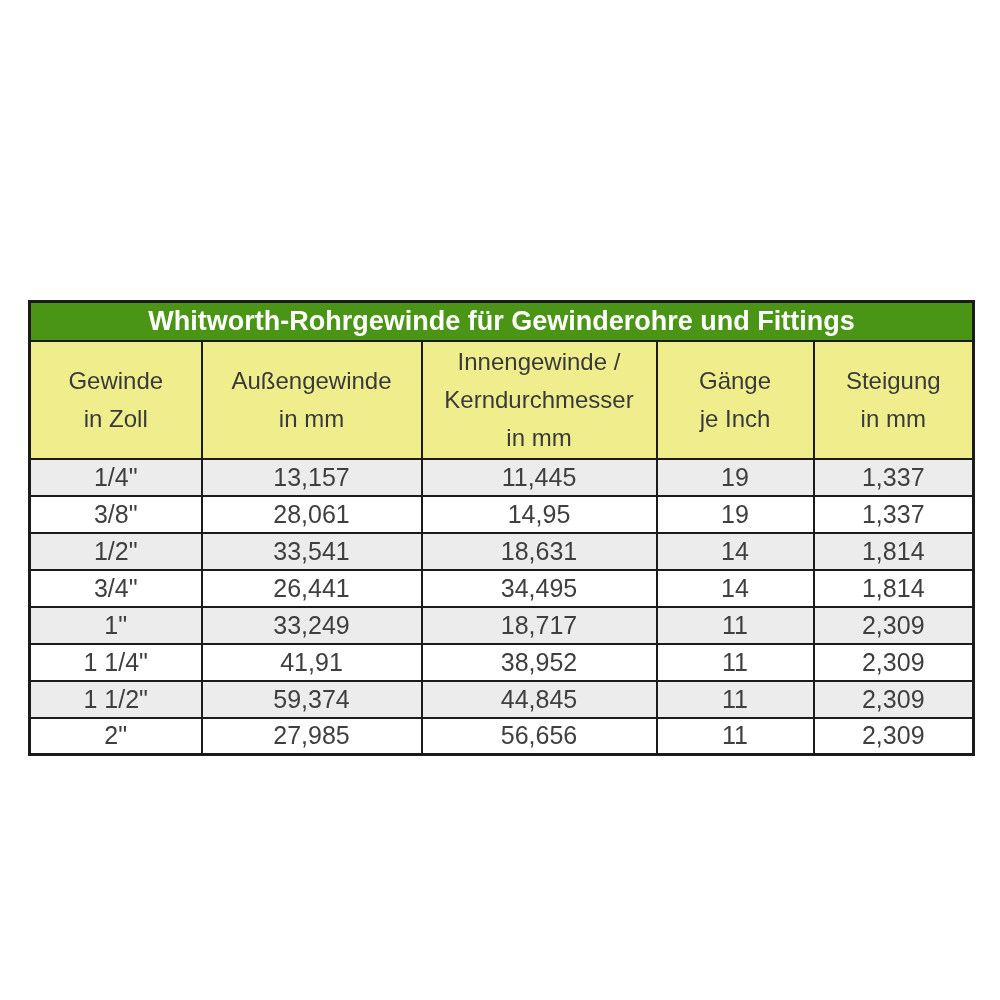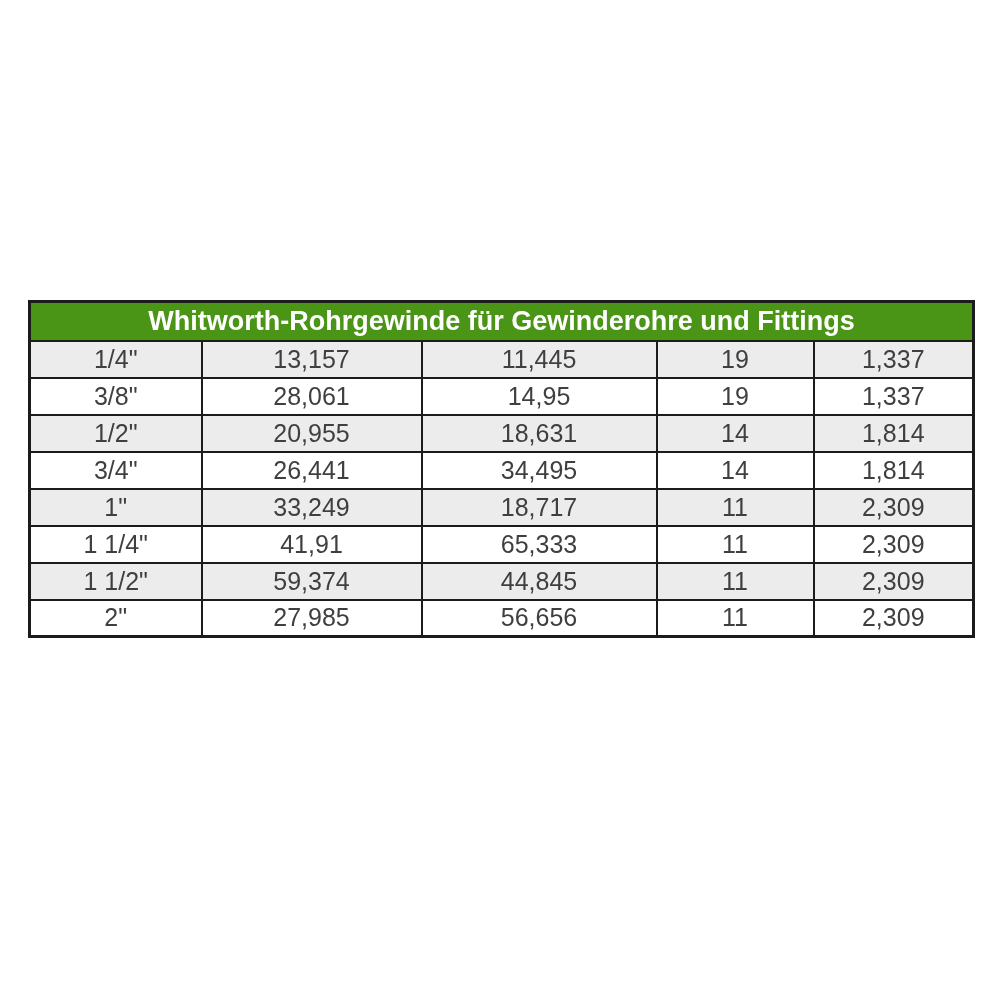--- a/index.html
+++ b/index.html
@@ -76,39 +76,46 @@
           <col style="width: 172px;">
           <col style="width: 220px;">
           <col style="width: 235px;">
           <col style="width: 157px;">
           <col style="width: 160px;">
         </colgroup>
       <thead>
         <tr>
           <th colspan="5" class="title-cell">Whitworth-Rohrgewinde für Gewinderohre und Fittings</th>
         </tr>
+        <tr>
+            <th class="col-header">Gewinde<br>in Zoll</th>
+            <th class="col-header">Außengewinde<br>in mm</th>
+            <th class="col-header">Innengewinde /<br>Kerndurchmesser<br>in mm</th>
+            <th class="col-header">Gänge<br>je Inch</th>
+            <th class="col-header">Steigung<br>in mm</th>
+          </tr>
       </thead>
       <tbody>
           <tr>
             <td class="data-cell">1/4"</td>
             <td class="data-cell">13,157</td>
             <td class="data-cell">11,445</td>
             <td class="data-cell">19</td>
             <td class="data-cell">1,337</td>
           </tr>
           <tr>
             <td class="data-cell">3/8"</td>
             <td class="data-cell">28,061</td>
             <td class="data-cell">14,95</td>
             <td class="data-cell">19</td>
             <td class="data-cell">1,337</td>
           </tr>
           <tr>
             <td class="data-cell">1/2"</td>
-            <td class="data-cell">20,955</td>
+            <td class="data-cell">33,541</td>
             <td class="data-cell">18,631</td>
             <td class="data-cell">14</td>
             <td class="data-cell">1,814</td>
           </tr>
           <tr>
             <td class="data-cell">3/4"</td>
             <td class="data-cell">26,441</td>
             <td class="data-cell">34,495</td>
             <td class="data-cell">14</td>
             <td class="data-cell">1,814</td>
@@ -116,21 +123,21 @@
           <tr>
             <td class="data-cell">1"</td>
             <td class="data-cell">33,249</td>
             <td class="data-cell">18,717</td>
             <td class="data-cell">11</td>
             <td class="data-cell">2,309</td>
           </tr>
           <tr>
             <td class="data-cell">1 1/4"</td>
             <td class="data-cell">41,91</td>
-            <td class="data-cell">65,333</td>
+            <td class="data-cell">38,952</td>
             <td class="data-cell">11</td>
             <td class="data-cell">2,309</td>
           </tr>
           <tr>
             <td class="data-cell">1 1/2"</td>
             <td class="data-cell">59,374</td>
             <td class="data-cell">44,845</td>
             <td class="data-cell">11</td>
             <td class="data-cell">2,309</td>
           </tr>

